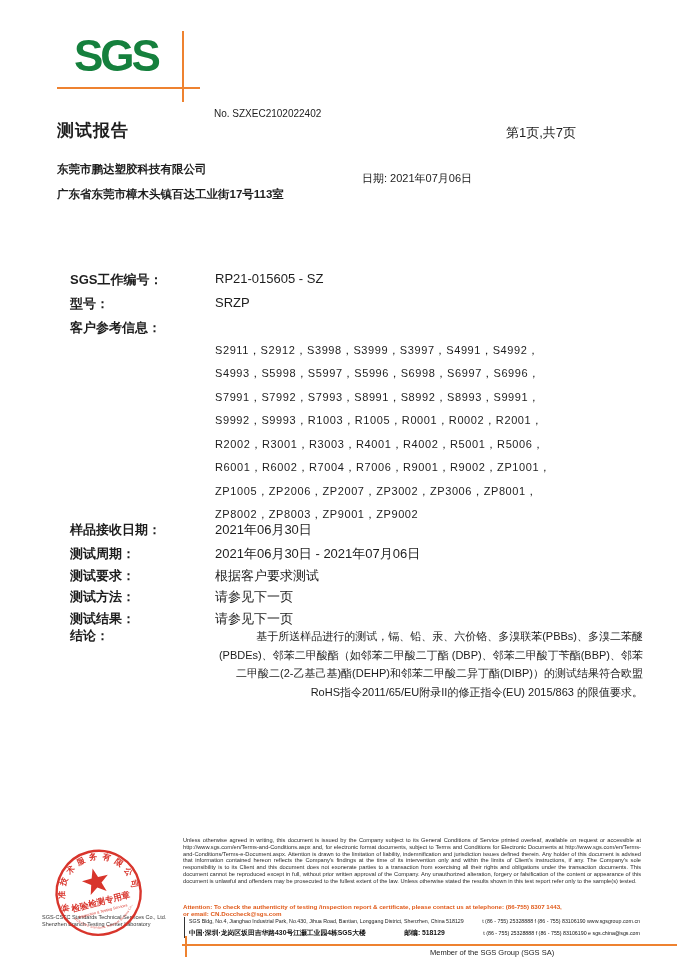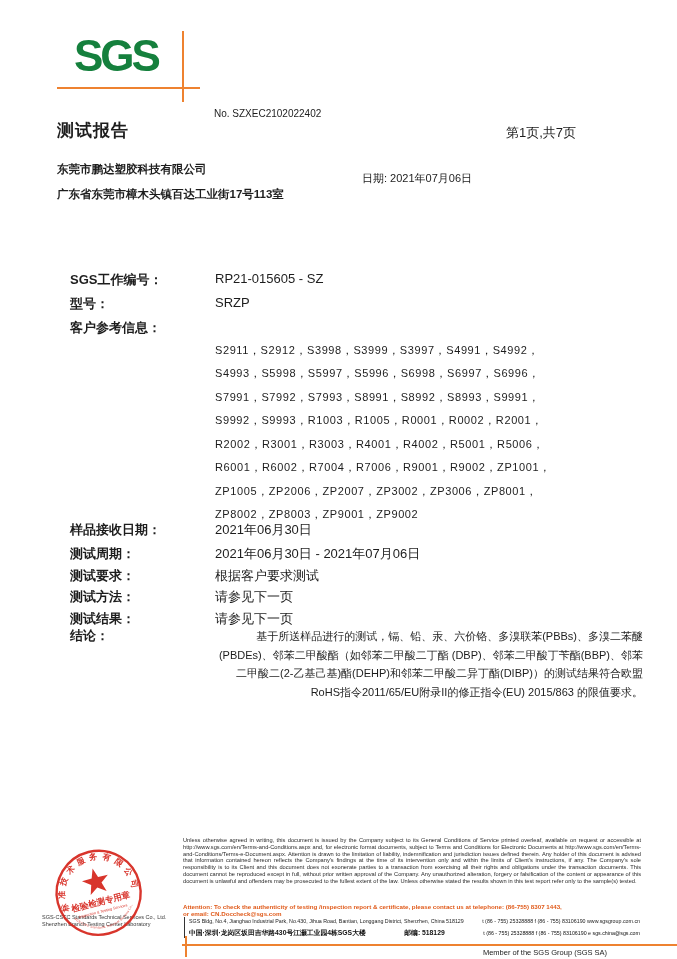--- a/index.html
+++ b/index.html
@@ -37,21 +37,21 @@
   .legal{position:absolute;left:183px;top:837px;width:458px;font-size:5.7px;line-height:6.75px;
          text-align:justify;color:#2b2b2b;}
   .attn{position:absolute;left:183px;width:458px;font-size:6.2px;font-weight:bold;color:#e05a1a;line-height:6.6px;}
   .attn1{top:904px;} .attn2{top:911px;}
   .addr-sep{position:absolute;left:184px;top:917px;width:1px;height:21px;background:#333;}
   .addr-en{position:absolute;left:189px;top:918px;width:451px;font-size:5.3px;color:#222;
            display:flex;justify-content:space-between;}
   .addr-cn{position:absolute;left:189px;top:928px;width:451px;font-size:6.8px;font-weight:bold;color:#111;
            display:flex;justify-content:space-between;align-items:baseline;}
   .company{position:absolute;left:42px;top:914px;font-size:5.5px;line-height:7px;color:#3a3a3a;}
-  .member{position:absolute;left:430px;top:948px;width:230px;text-align:center;font-size:7.5px;color:#222;}
+  .member{position:absolute;left:430px;top:948px;width:230px;font-size:7.5px;color:#222;}
 
   .stamp{position:absolute;left:46px;top:847px;width:112px;height:94px;transform:rotate(-14deg);opacity:0.93;}
 </style>
 </head>
 <body>
 
 <div class="page">
 
   <div class="logo-text">SGS</div>
   <div class="mark mark-h-top"></div>

